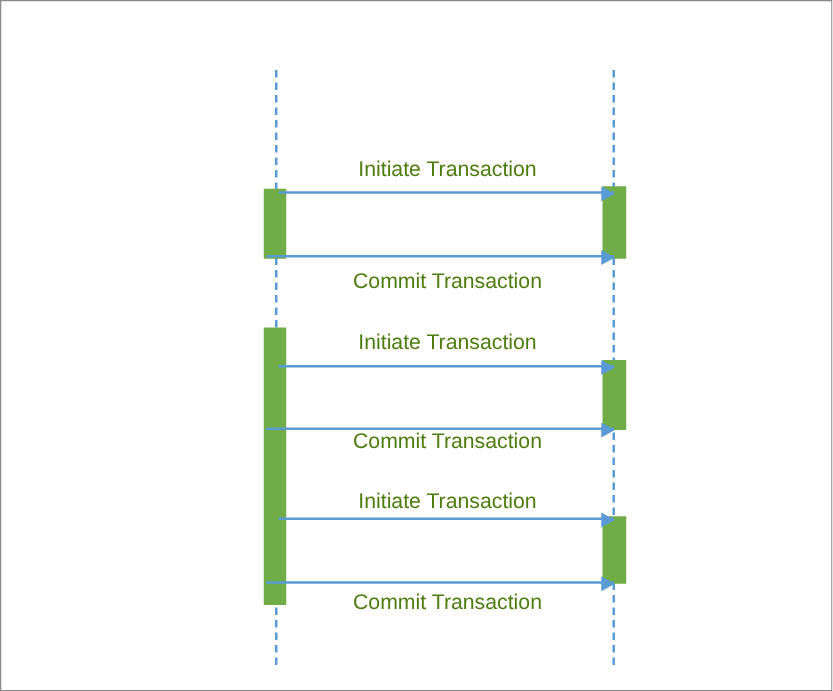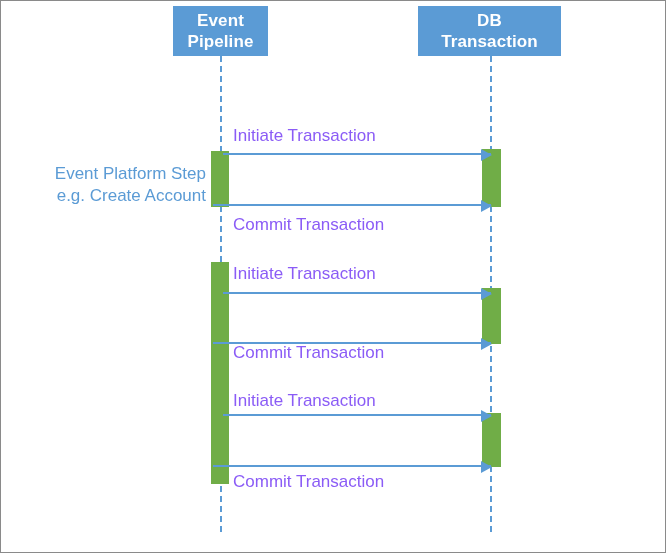--- a/index.html
+++ b/index.html
@@ -68,54 +68,46 @@
     width: 0;
     height: 0;
     border-top: 6px solid transparent;
     border-bottom: 6px solid transparent;
     border-left: 11px solid #5B9BD5;
   }
 
   
   .message-label {
     position: absolute;
-    color: #8b5cf6;
+    color: #4d7c0f;
     font-size: 17px;
     line-height: 21px;
     white-space: nowrap;
-    text-align: left;
+    text-align: center;
   }
 
   
   .side-label {
     position: absolute;
     color: #5B9BD5;
     font-size: 17px;
     line-height: 22px;
     text-align: right;
     white-space: pre-line;
   }
 </style>
 </head>
 <body>
 
 <div id="diagram-canvas">
 
   <div class="lifeline" style="left:219px; top:55px; height:476px;"></div>
   <div class="lifeline" style="left:489px; top:55px; height:476px;"></div>
 
-  <div class="participant-box" style="left:172px; top:5px; width:95px; height:50px;">
-    <span class="participant-label">Event
-Pipeline</span>
-  </div>
 
-  <div class="participant-box" style="left:417px; top:5px; width:143px; height:50px;">
-    <span class="participant-label">DB
-Transaction</span>
-  </div>
 
   <div class="activation" style="left:210px; top:150px; width:18px; height:56px;"></div>
   <div class="activation" style="left:481px; top:148px; width:19px; height:58px;"></div>
   <div class="activation" style="left:210px; top:261px; width:18px; height:222px;"></div>
   <div class="activation" style="left:481px; top:287px; width:19px; height:56px;"></div>
   <div class="activation" style="left:481px; top:412px; width:19px; height:54px;"></div>
 
   <div class="message" style="left:222px; top:152px; width:268px;">
     <span class="arrowhead"></span>
   </div>
@@ -145,17 +137,15 @@
   <div class="message-label" style="left:232px; top:213px; width:250px;">Commit Transaction</div>
 
   <div class="message-label" style="left:232px; top:262px; width:250px;">Initiate Transaction</div>
 
   <div class="message-label" style="left:232px; top:341px; width:250px;">Commit Transaction</div>
 
   <div class="message-label" style="left:232px; top:389px; width:250px;">Initiate Transaction</div>
 
   <div class="message-label" style="left:232px; top:470px; width:250px;">Commit Transaction</div>
 
-  <div class="side-label" style="left:20px; top:162px; width:185px;">Event Platform Step
-e.g. Create Account</div>
 
 
 </div>
 
 </body></html>

